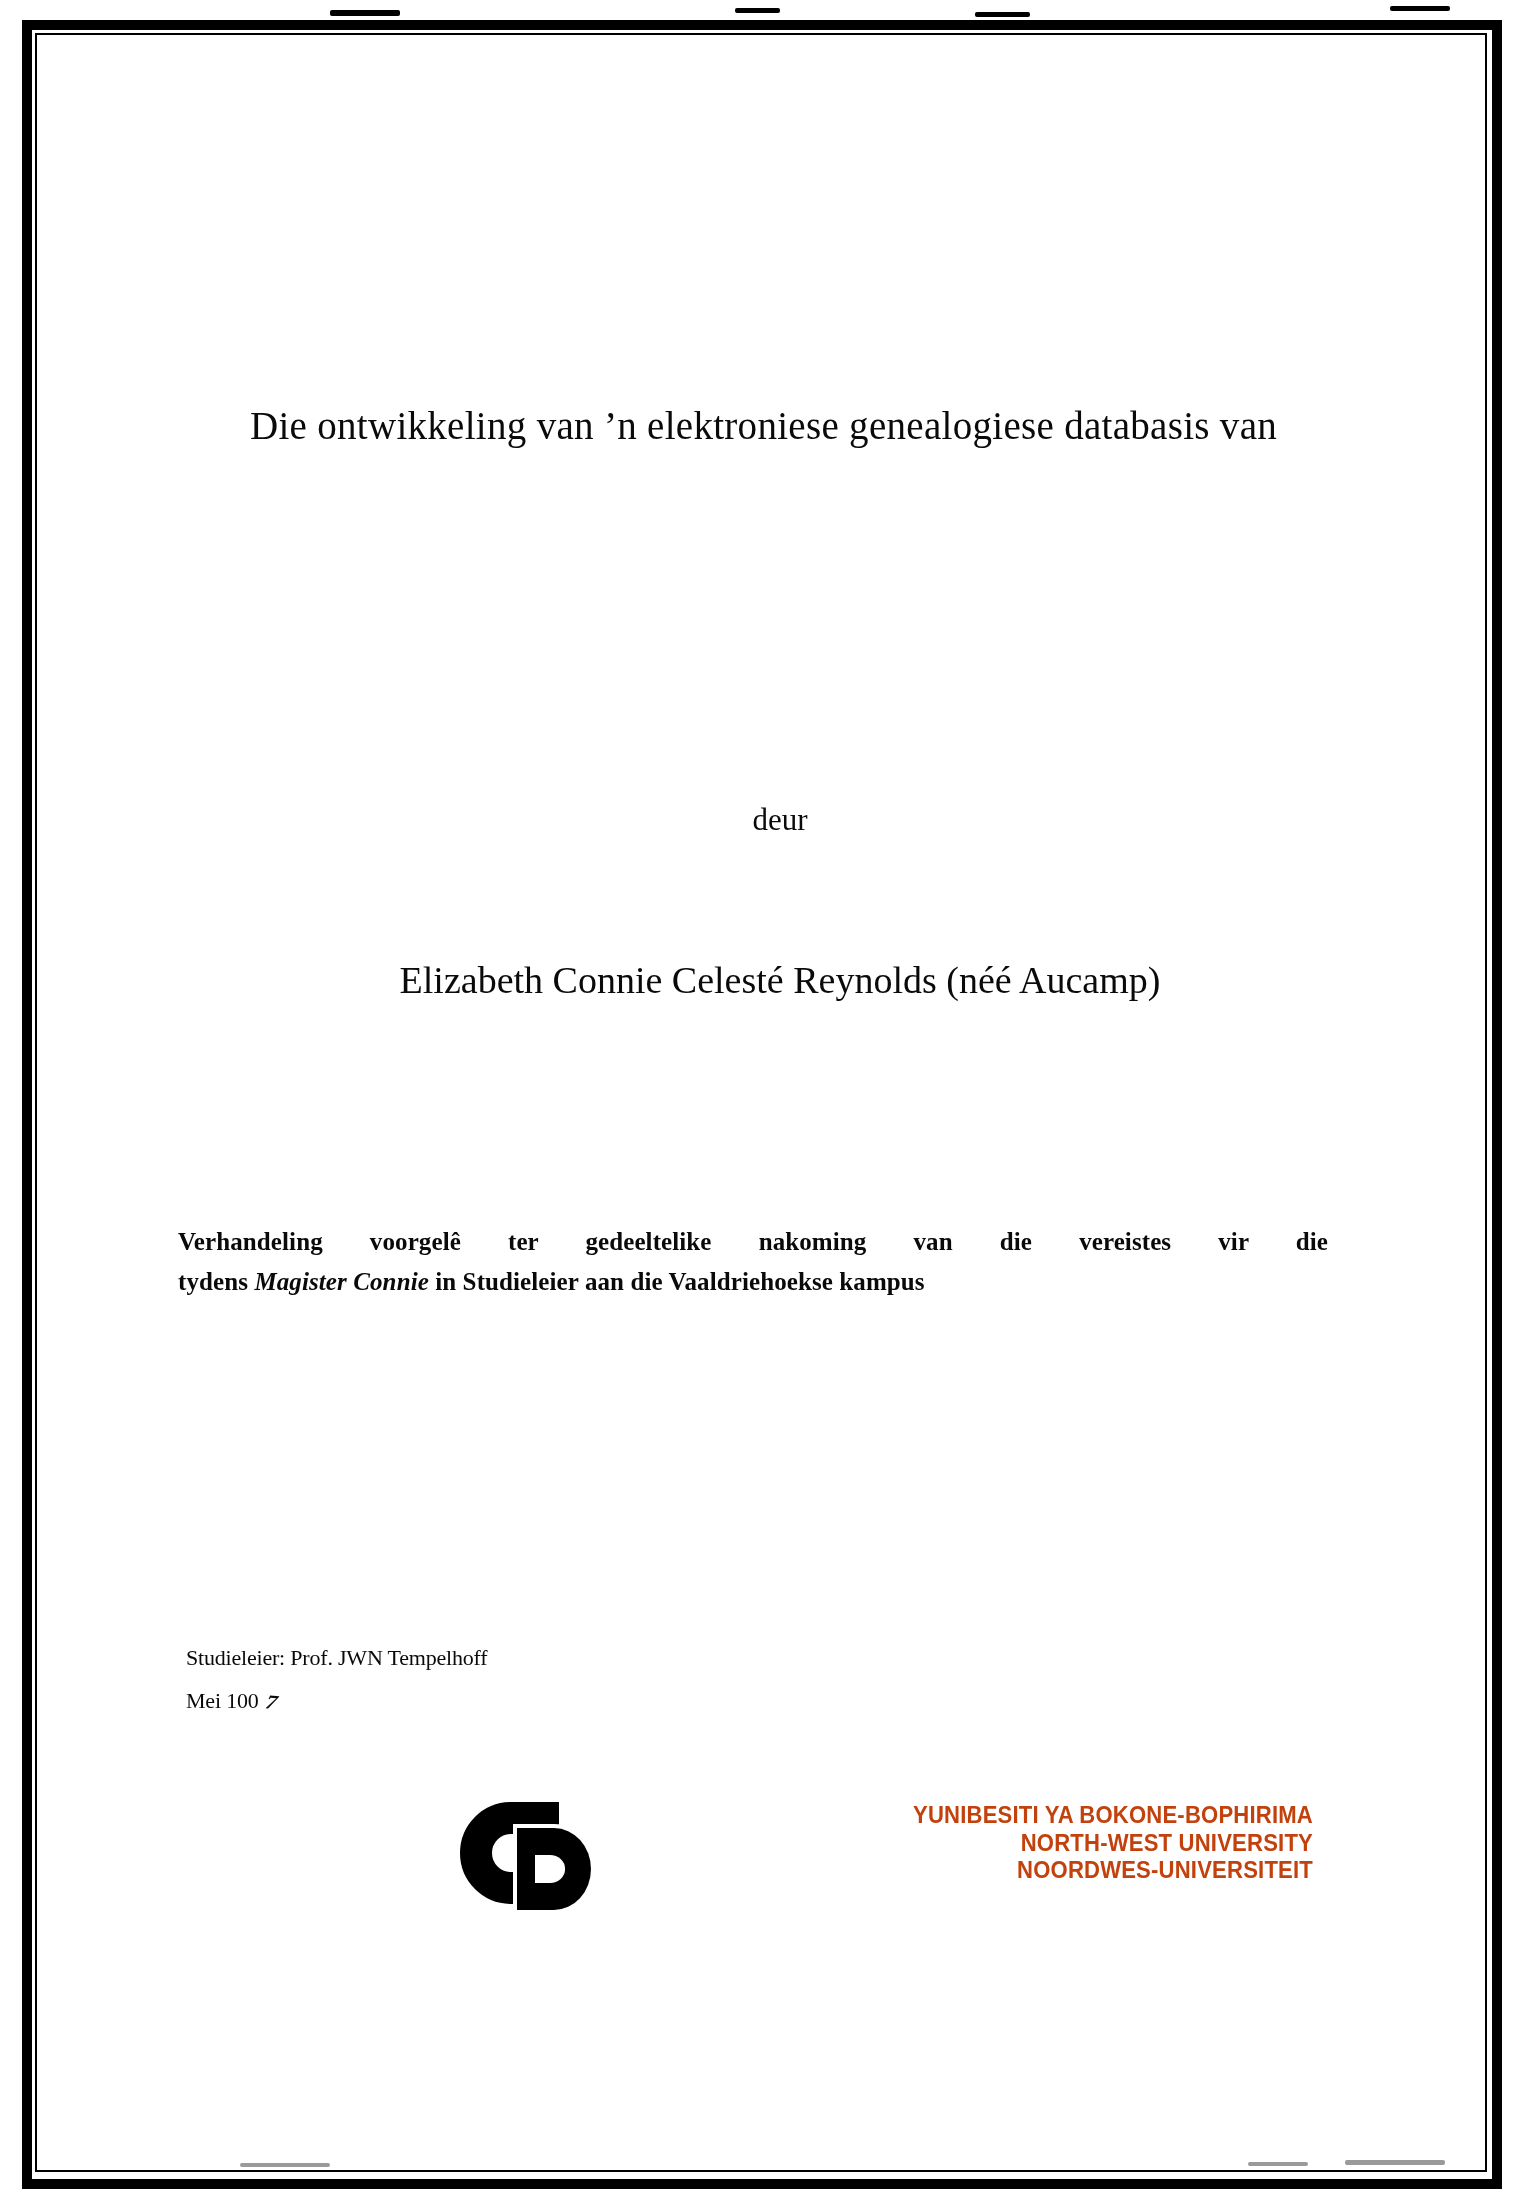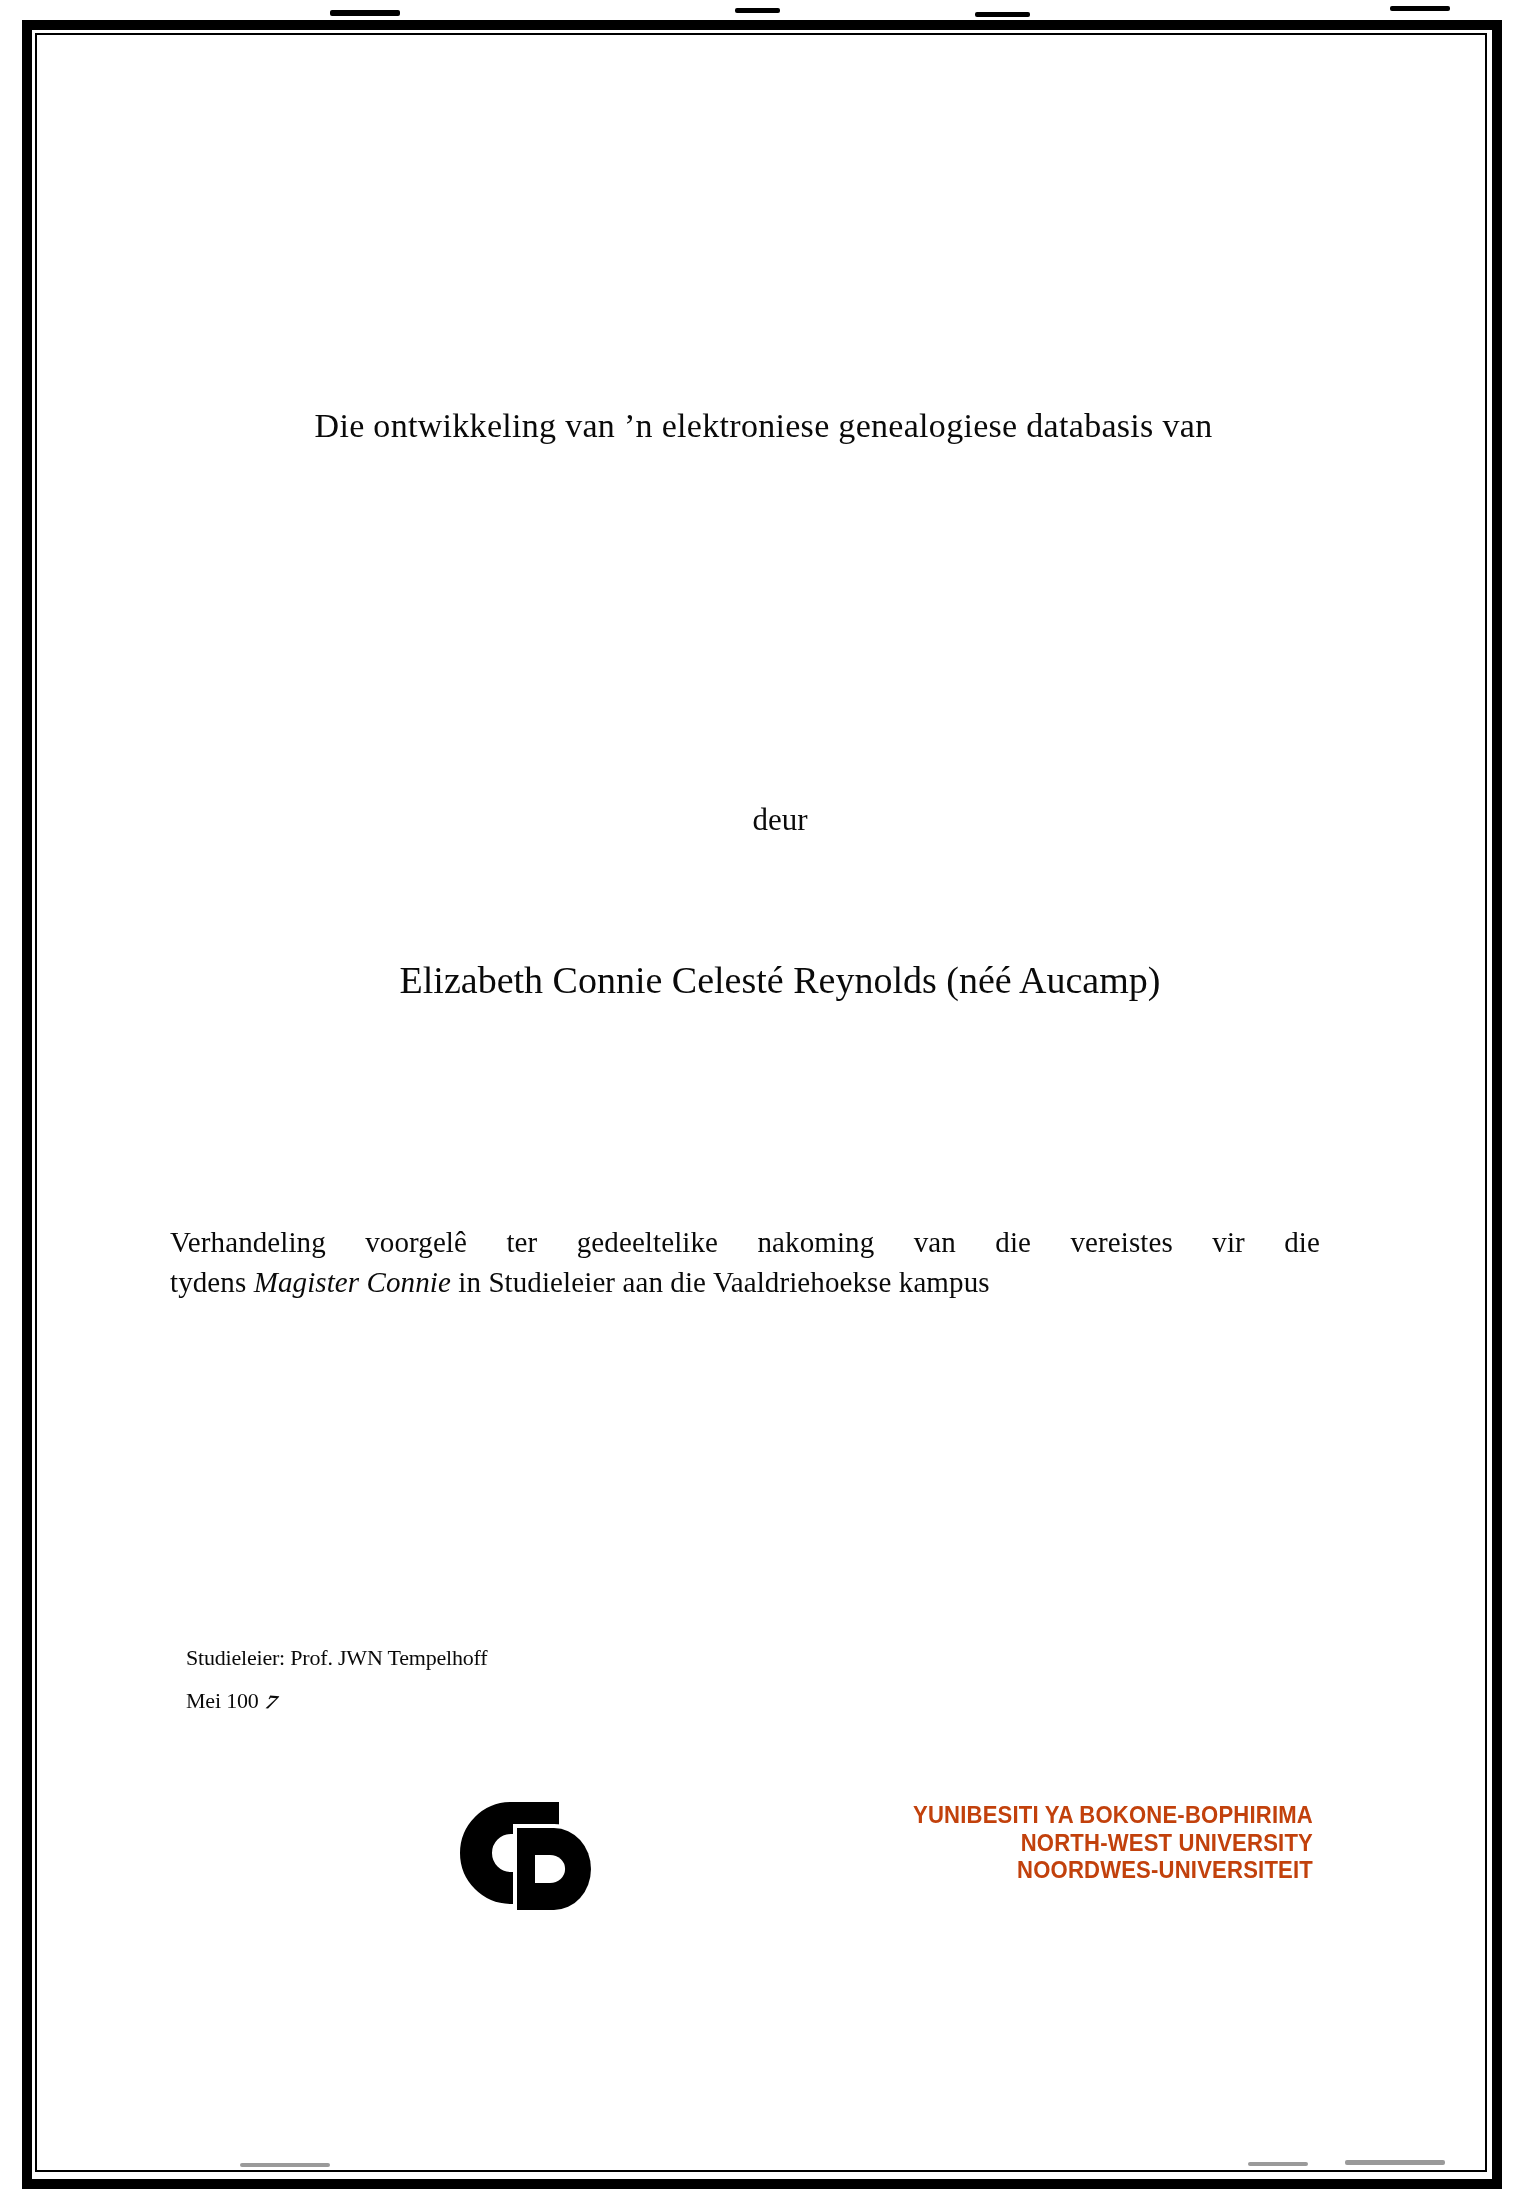--- a/index.html
+++ b/index.html
@@ -13,34 +13,34 @@
   .frame-outer {
     position:absolute; top:20px; left:22px; right:25px; bottom:17px;
     border:10px solid #000;
   }
   .frame-inner {
     position:absolute; top:33px; left:35px; right:40px; bottom:34px;
     border:2px solid #000;
   }
   .title-block {
     position:absolute; top:386px; left:100px; right:100px;
-    text-align:center; font-size:34px; line-height:80px;
+    text-align:center; font-size:39px; line-height:80px;
     letter-spacing:0.3px; font-weight:400;
   }
   .byline-label {
     position:absolute; top:800px; left:0; width:1560px;
     text-align:center; font-size:31px; line-height:40px;
   }
   .author-line {
     position:absolute; top:956px; left:0; width:1560px;
     text-align:center; font-size:38px; line-height:48px;
   }
   .statement {
-    position:absolute; top:1222px; left:170px; width:1150px;
-    font-size:29px; line-height:40px; letter-spacing:0.1px;
+    position:absolute; top:1222px; left:178px; width:1150px;
+    font-size:25px; line-height:40px; letter-spacing:0.1px;font-weight:bold;
   }
   .statement .justified { text-align:justify; text-align-last:justify; }
   .statement i { font-style:italic; }
   .imprint {
     position:absolute; top:1636px; left:186px; width:900px;
     font-size:22px; line-height:43px; letter-spacing:-0.2px;
   }
   .hand-digit {
     display:inline-block;
     transform:rotate(6deg) skewX(-18deg) scaleY(0.92);

